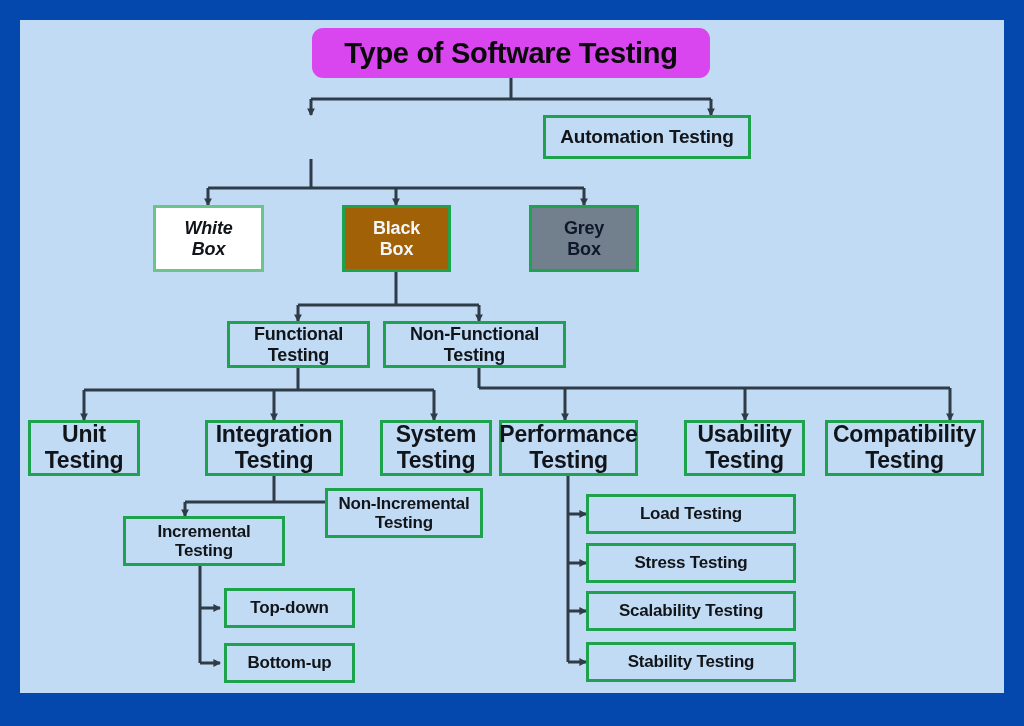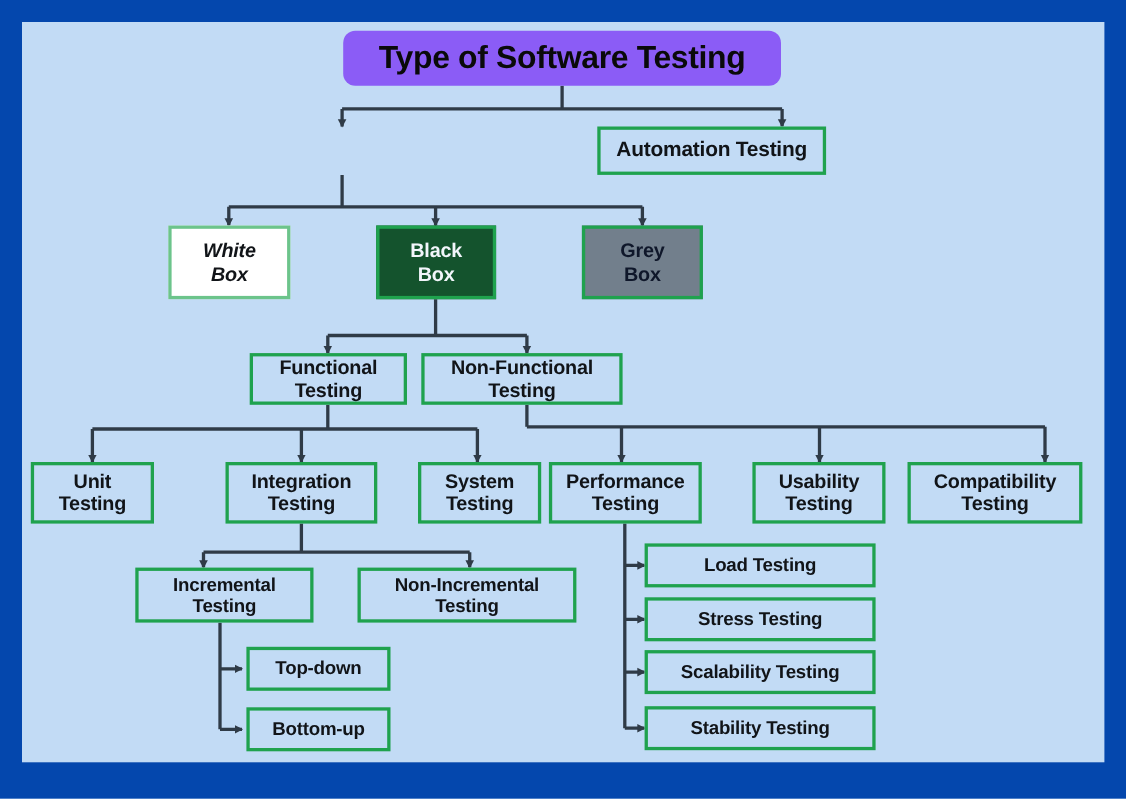--- a/index.html
+++ b/index.html
@@ -32,33 +32,33 @@
     border:3px solid #1FA24E;
     background:#C2DBF5;
     color:#111418;
     font-weight:bold;
     line-height:1.12;
     letter-spacing:-0.2px;
     white-space:pre-line;
   }
   .title-node{
     border:none;
-    background:#8b5cf6;
+    background:#d946ef;
     border-radius:11px;
     color:#0A0A0A;
     font-size:29px;
     letter-spacing:-0.3px;
   }
   .lvl2{ font-size:19px; }
   .boxnode{ font-size:18px; }
   .white-box{ background:#FFFFFF; color:#111418; border-color:#6CC48B; }
-  .black-box{ background:#14532d; color:#F2F6FB; border-color:#1FA24E; }
+  .black-box{ background:#a16207; color:#F2F6FB; border-color:#1FA24E; }
   .grey-box{ background:#727F8C; color:#0f172a; border-color:#1FA24E; }
   .lvl4{ font-size:18px; }
-  .leaf{ font-size:18px; }
+  .leaf{ font-size:23px; }
   .sub{ font-size:17px; }
 </style>
 </head>
 <body>
 
 <div id="canvas">
 
   <svg id="edges" viewBox="0 0 984 673" width="984" height="673">
     <defs>
       <marker id="ar" markerWidth="9" markerHeight="9" refX="6.6" refY="4.5" orient="auto" markerUnits="userSpaceOnUse">
@@ -146,21 +146,21 @@
 
   <div class="node leaf" style="left:664px;top:400px;width:121px;height:56px;">Usability
 Testing</div>
 
   <div class="node leaf" style="left:805px;top:400px;width:159px;height:56px;">Compatibility
 Testing</div>
 
   <div class="node sub" style="left:103px;top:496px;width:162px;height:50px;">Incremental
 Testing</div>
 
-  <div class="node sub" style="left:305px;top:496px;width:199px;height:50px;">Non-Incremental
+  <div class="node sub" style="left:305px;top:468px;width:158px;height:50px;">Non-Incremental
 Testing</div>
 
   <div class="node sub" style="left:204px;top:568px;width:131px;height:40px;">Top-down</div>
 
   <div class="node sub" style="left:204px;top:623px;width:131px;height:40px;">Bottom-up</div>
 
   <div class="node sub" style="left:566px;top:474px;width:210px;height:40px;">Load Testing</div>
 
   <div class="node sub" style="left:566px;top:523px;width:210px;height:40px;">Stress Testing</div>
 

